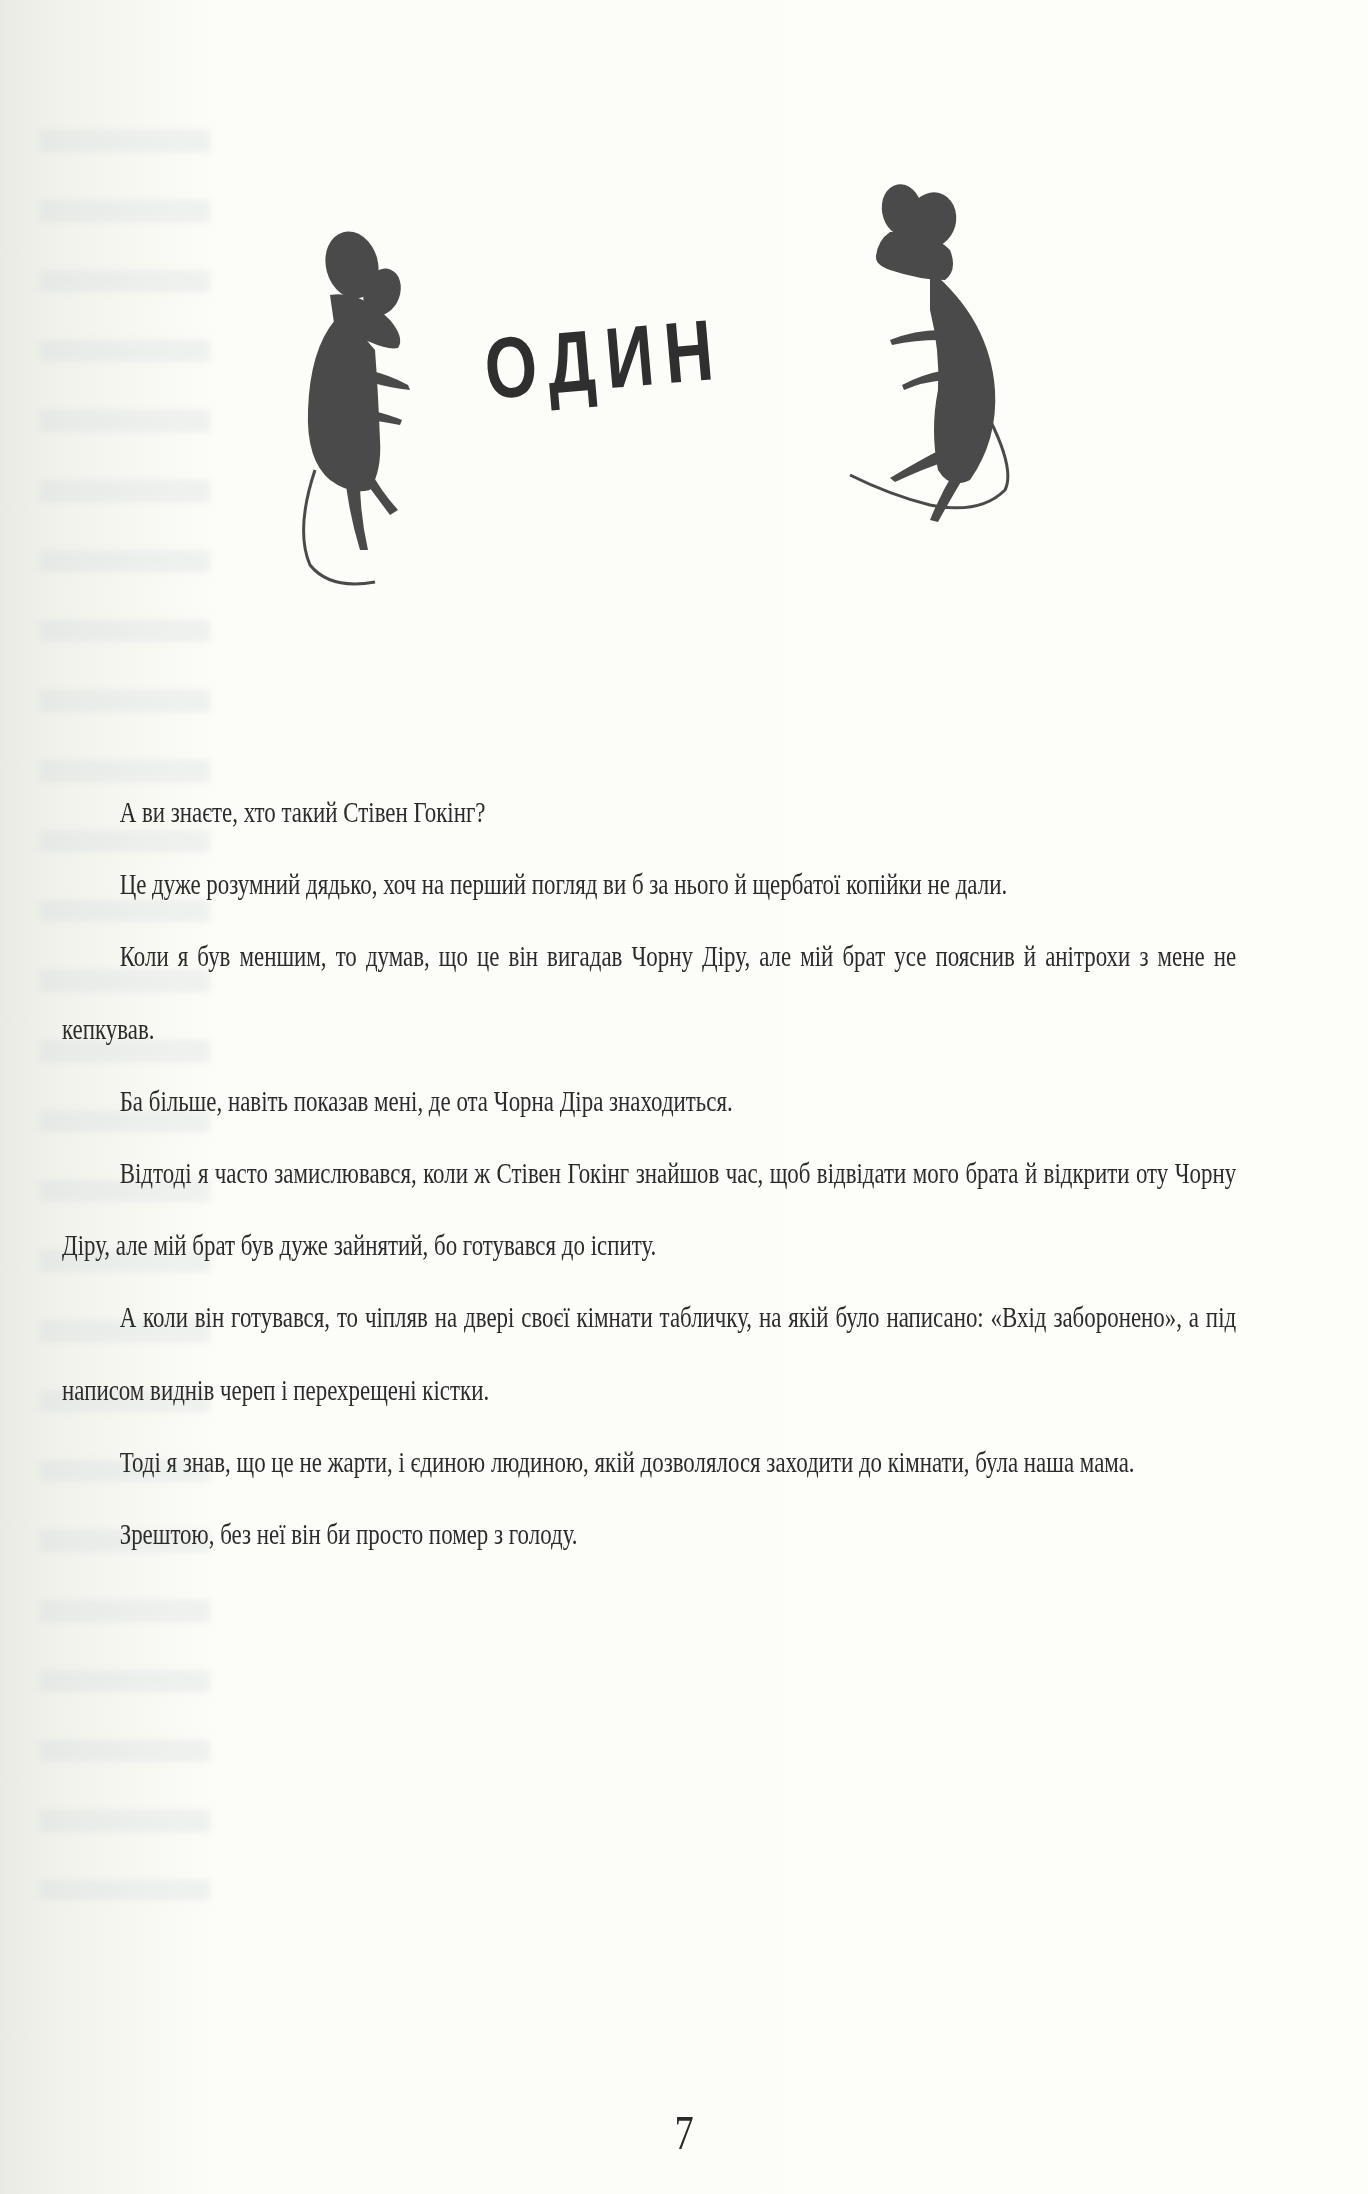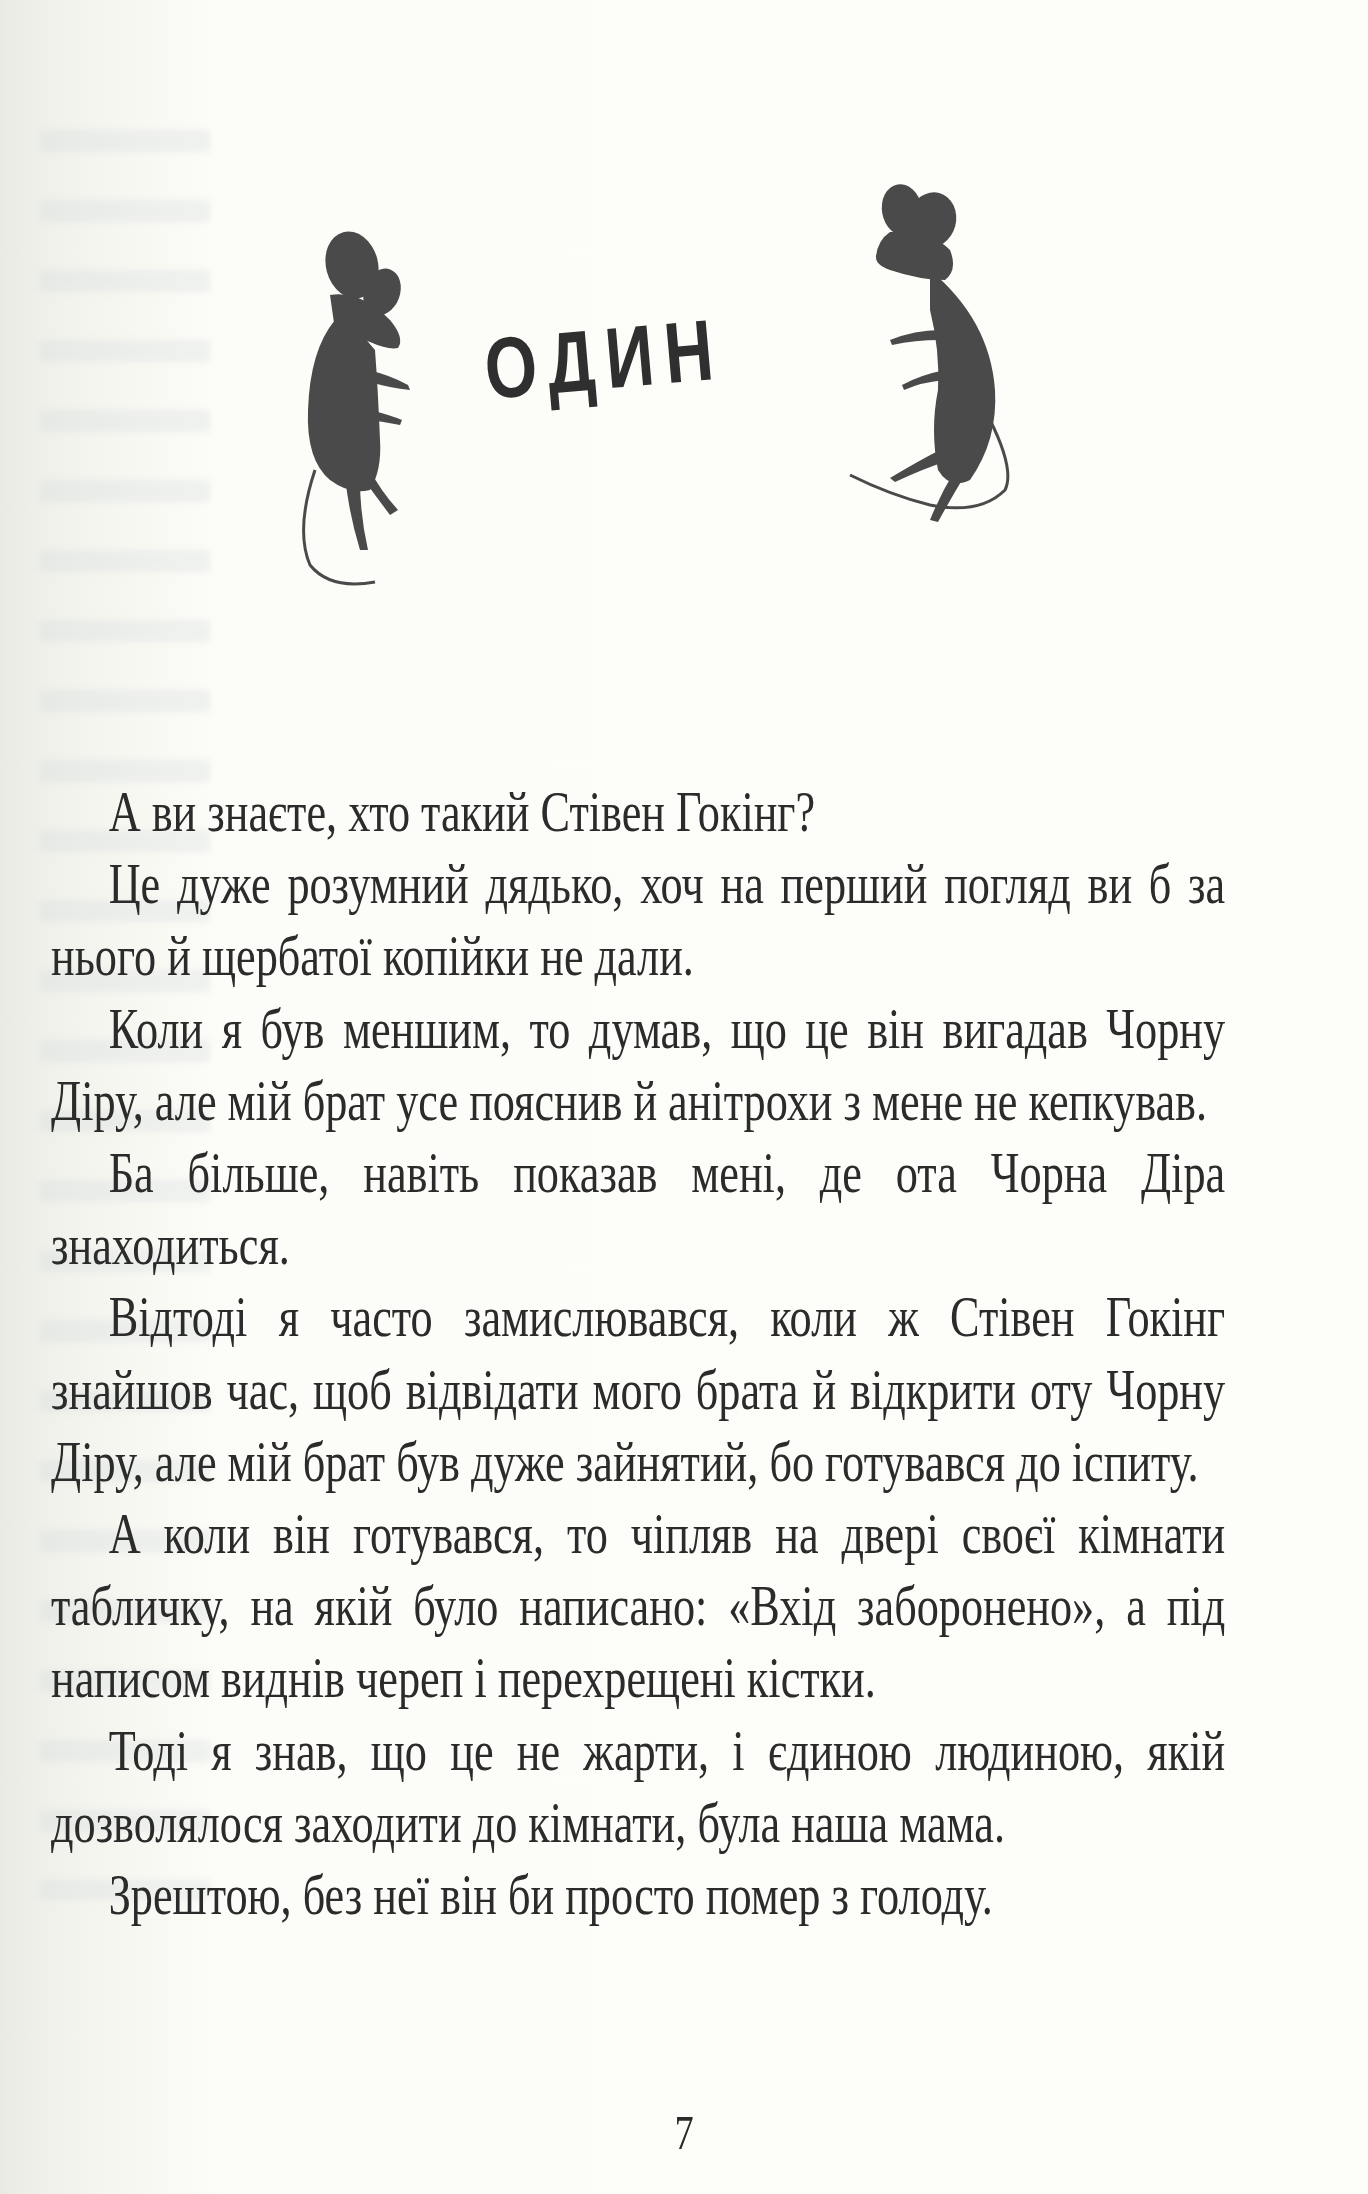--- a/index.html
+++ b/index.html
@@ -58,24 +58,24 @@
       font-weight: 700;
       font-size: 86px;
       letter-spacing: 14px;
       color: #2f2f2f;
       transform: rotate(-5deg) scaleX(0.78);
       transform-origin: left center;
       white-space: nowrap;
     }
     .body-text {
       position: absolute;
-      left: 51px;
+      left: 62px;
       top: 776px;
       width: 1174px;
-      font-size: 56px;
+      font-size: 29px;
       line-height: 72.2px;
     }
     .para {
       margin: 0;
       text-indent: 73px;
       text-align: justify;
       text-align-last: left;
       transform: scaleX(0.79);
       transform-origin: left top;
       width: 126.6%;

